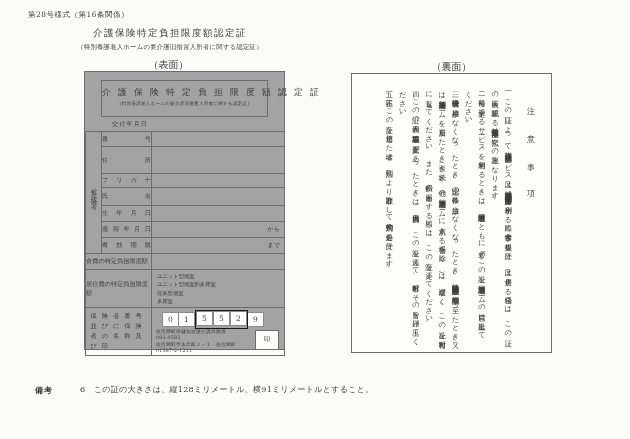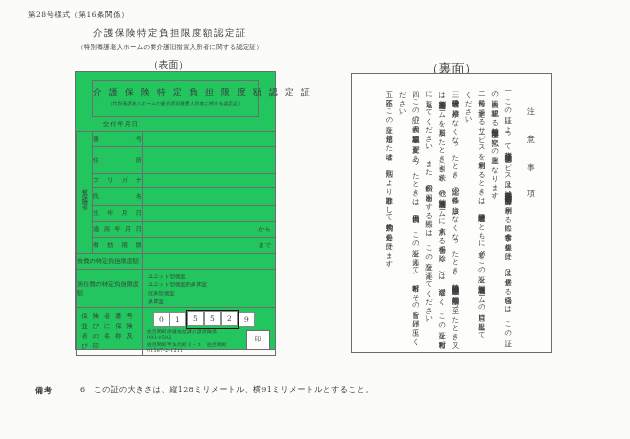--- a/index.html
+++ b/index.html
@@ -8,24 +8,24 @@
     font-family:"DejaVu Serif","Liberation Serif",serif;
     color:#3c3c3c;-webkit-text-size-adjust:none;
   }
   .page{position:relative;width:630px;height:439px;padding-left:40px;}
 
   
   .form-id{position:absolute;left:28px;top:10px;font-size:7.5px;letter-spacing:.5px;}
   .doc-title{position:absolute;left:0;top:27px;width:340px;text-align:center;font-size:9.5px;letter-spacing:1.5px;}
   .doc-subtitle{position:absolute;left:0;top:43px;width:340px;text-align:center;font-size:6.3px;letter-spacing:.3px;}
   .front-label{position:absolute;left:68px;top:58px;width:201px;text-align:center;font-size:10px;}
-  .back-label{position:absolute;left:351px;top:60px;width:201px;text-align:center;font-size:13px;}
+  .back-label{position:absolute;left:351px;top:60px;width:201px;text-align:center;font-size:10px;}
 
   
-  .front-box{position:absolute;left:75px;top:71px;width:201px;height:279px;border:1px solid #6d6d6d;background:#22c55e;box-sizing:border-box;}
+  .front-box{position:absolute;left:84px;top:71px;width:201px;height:279px;border:1px solid #6d6d6d;background:#a3a3a3;box-sizing:border-box;}
   .card-title-box{position:absolute;left:16px;top:8px;right:16px;height:37px;border:1px solid #6d6d6d;box-sizing:border-box;text-align:center;}
   .card-title{margin-top:6px;font-size:8.8px;letter-spacing:2.2px;white-space:nowrap;}
   .card-subtitle{margin-top:2px;font-size:4.6px;letter-spacing:.2px;white-space:nowrap;}
   .issue-date{position:absolute;left:27px;top:48px;font-size:6.2px;letter-spacing:1px;}
 
   table.front-table{position:absolute;left:0;top:59px;width:199px;border-collapse:collapse;table-layout:fixed;}
   table.front-table td{border:1px solid #6d6d6d;padding:0;font-size:6.2px;vertical-align:middle;overflow:hidden;}
   td.vert{text-align:center;}
   .vert-inner{writing-mode:vertical-rl;margin:0 auto;letter-spacing:5px;font-size:6.4px;}
   td.lbl{text-align:justify;text-align-last:justify;padding:0 6px;letter-spacing:0;}

